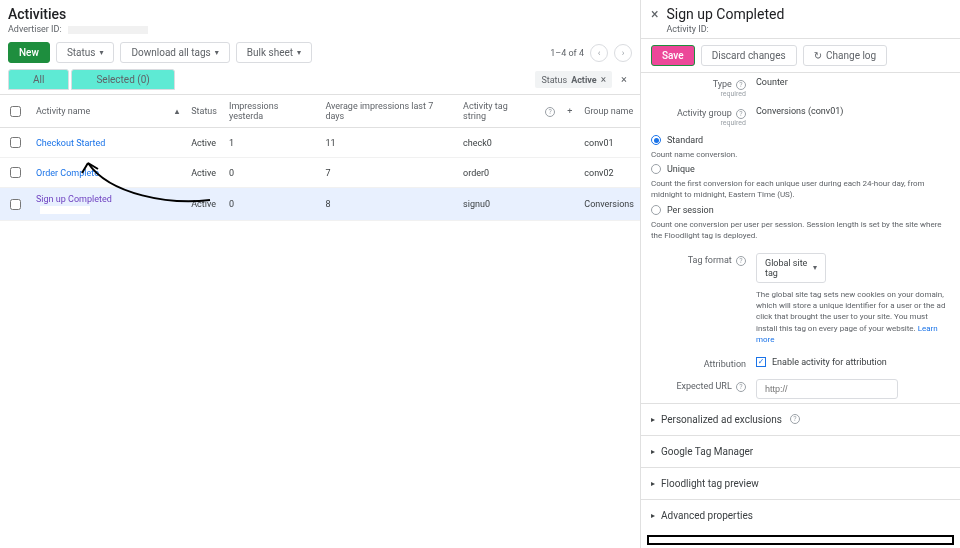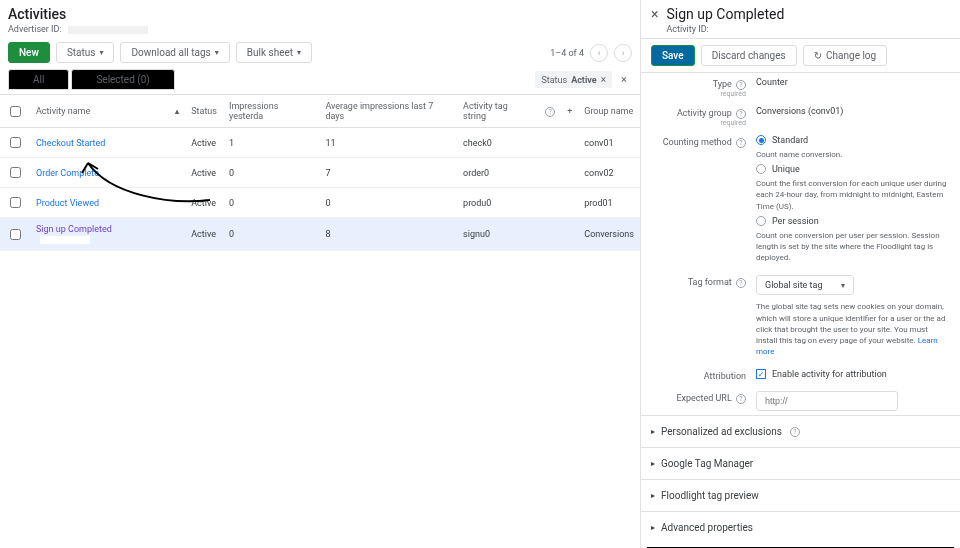--- a/index.html
+++ b/index.html
@@ -87,21 +87,21 @@
     padding: 0 8px 4px 8px;
     border-bottom: 1px solid #e0e0e0;
   }
   .tab {
     border: 1px solid #dadce0;
     border-radius: 3px 3px 0 0;
     padding: 4px 24px;
     font-size: 10px;
     color: #5f6368;
     margin-right: 2px;
-    background: #000000;
+    background: #5eead4;
     cursor: pointer;
   }
   .tabs-right {
     margin-left: auto;
     display: flex;
     align-items: center;
     gap: 4px;
   }
   .chip {
     background: #f1f3f4;
@@ -280,21 +280,21 @@
     line-height: 1.4;
     margin-bottom: 4px;
   }
   .desc a { color: #1a73e8; text-decoration: none; }
   .select-box {
     border: 1px solid #dadce0;
     border-radius: 3px;
     padding: 4px 8px;
     font-size: 9px;
     color: #3c4043;
-    width: 98px;
+    width: 70px;
     display: flex;
     justify-content: space-between;
     align-items: center;
   }
   .text-input {
     border: 1px solid #dadce0;
     border-radius: 3px;
     padding: 4px 8px;
     font-size: 9px;
     color: #9aa0a6;
@@ -396,32 +396,20 @@
         <td class="link">Order Complete</td>
         <td></td>
         <td>Active</td>
         <td>0</td>
         <td>7</td>
         <td>order0</td>
         <td></td>
           <td></td>
         <td>conv02</td>
       </tr>
-      <tr>
-        <td><input type="checkbox" style=""></td>
-        <td class="link">Product Viewed</td>
-        <td></td>
-        <td>Active</td>
-        <td>0</td>
-        <td>0</td>
-        <td>produ0</td>
-        <td></td>
-          <td></td>
-        <td>prod01</td>
-      </tr>
       <tr class="selected">
         <td><input type="checkbox" style=""></td>
         <td class="link name-cell">
           <span>Sign up Completed</span><span class="blank"></span>
         </td>
         <td></td>
         <td>Active</td>
         <td>0</td>
         <td>8</td>
         <td>signu0</td>
@@ -440,21 +428,21 @@
 
 <div class="right-panel">
   <div class="drawer-header">
     <div class="drawer-close">×</div>
     <div>
       <div class="drawer-title">Sign up Completed</div>
       <div class="drawer-sub">Activity ID:</div>
     </div>
   </div>
   <div class="drawer-actions">
-    <div class="btn-sm btn-green" style="background:#0369a1;border-color:#1e8e3e;color:#fff">Save</div>
+    <div class="btn-sm btn-green" style="background:#ec4899;border-color:#1e8e3e;color:#fff">Save</div>
     <div class="btn-sm">Discard changes</div>
     <div class="btn-sm">
       <span>↻</span>
       <span>Change log</span>
     </div>
   </div>
 
   <div class="field-row">
     <div class="field-label">
       <span>Type</span>
@@ -467,24 +455,20 @@
   <div class="field-row">
     <div class="field-label">
       <span>Activity group</span>
       <span class="help-q">?</span>
       <span class="req">required</span>
     </div>
     <div class="field-value">Conversions (conv01)</div>
   </div>
 
   <div class="field-row">
-    <div class="field-label">
-      <span>Counting method</span>
-      <span class="help-q">?</span>
-    </div>
     <div class="field-value">
       <div class="radio-row">
         <div class="radio-dot sel"></div>
         <span>Standard</span>
       </div>
       <div class="desc">Count name conversion.</div>
       <div class="radio-row">
         <div class="radio-dot"></div>
         <span>Unique</span>
       </div>

